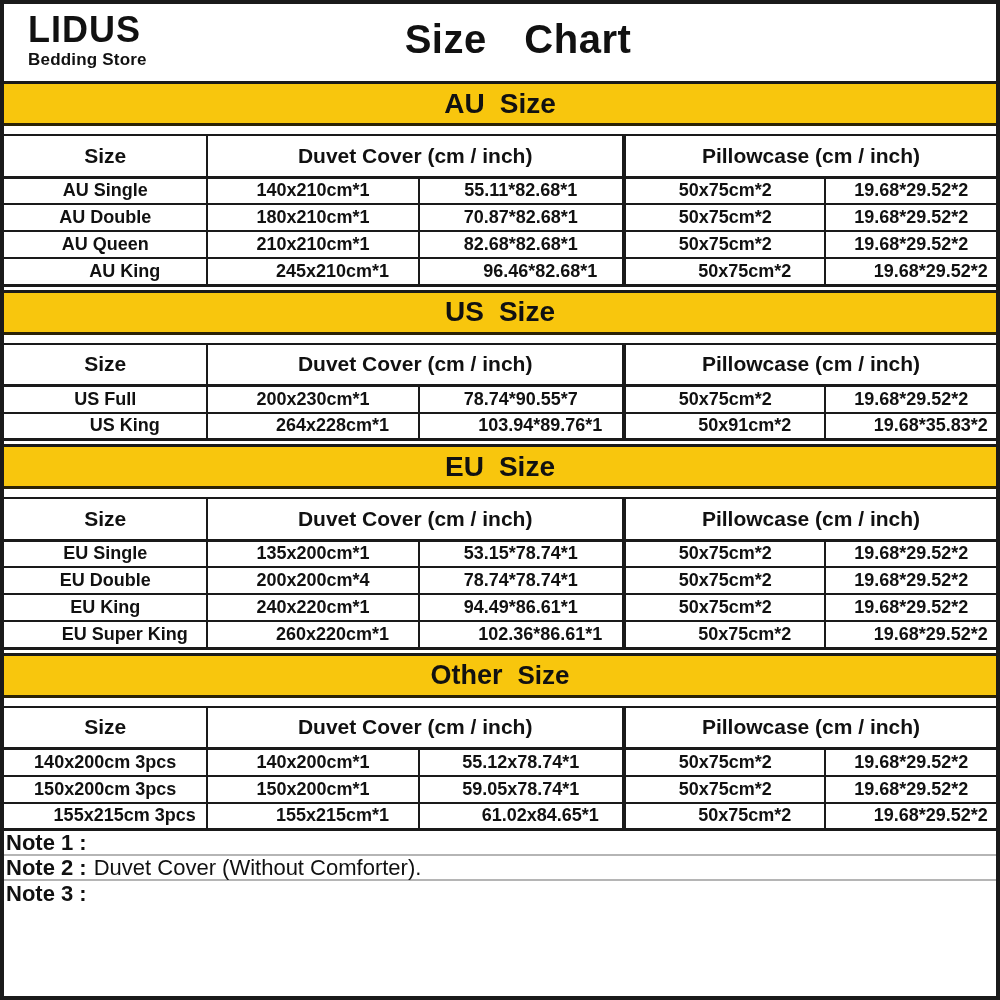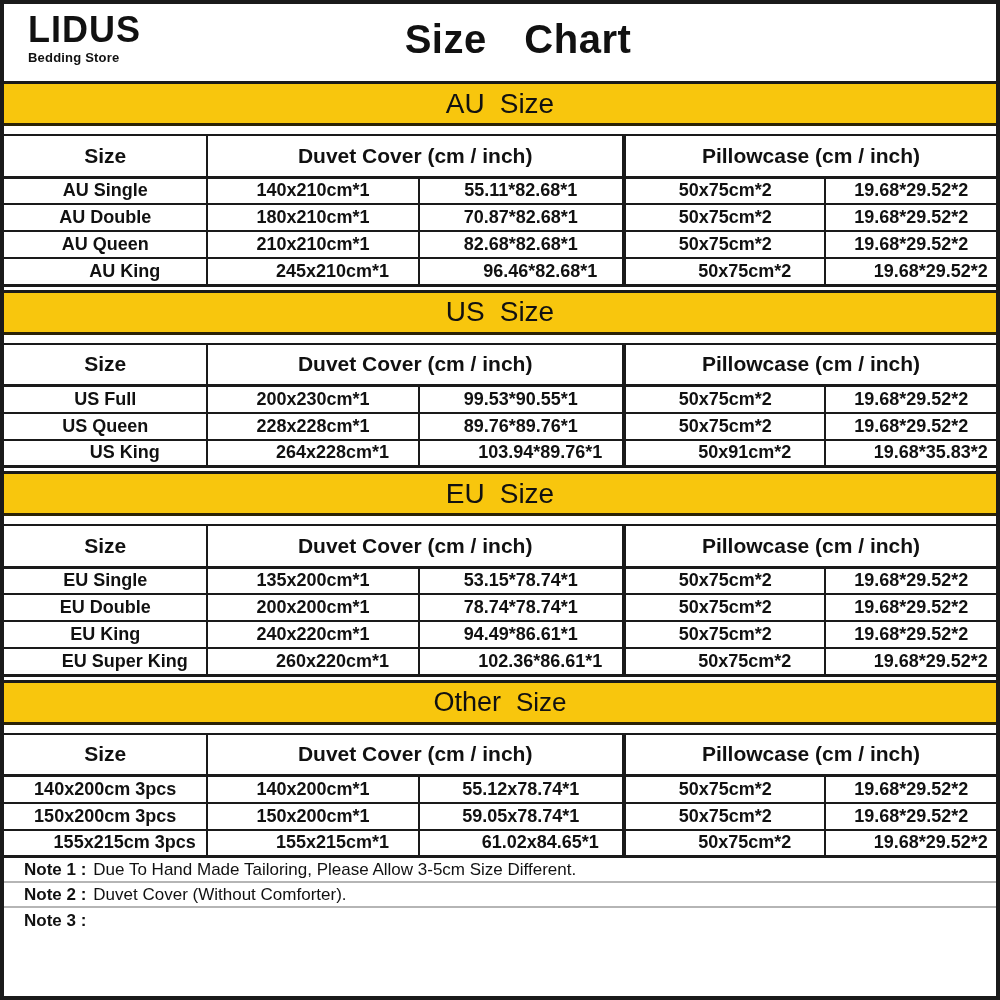--- a/index.html
+++ b/index.html
@@ -24,21 +24,21 @@
     background: #fff;
   }
   .logo { position: absolute; left: 24px; top: 7px; }
   .logo-main {
     font-size: 36px;
     font-weight: bold;
     letter-spacing: 1px;
     line-height: 1.05;
   }
   .logo-sub {
-    font-size: 13px;
+    font-size: 17px;
     font-weight: bold;
     margin-top: 1px;
     letter-spacing: 0.2px;
   }
   .title {
     position: absolute;
     left: 8px; right: 0; top: 13px;
     text-align: center;
     font-size: 40px;
     font-weight: bold;
@@ -52,21 +52,21 @@
     height: 45px;
     margin: 3px 0 8px 0;
     background: var(--accent, #F8C60D);
     border-top: 3px solid #1a1a1a;
     border-bottom: 3px solid #2b2306;
     display: flex;
     align-items: center;
     justify-content: center;
     gap: 15px;
   }
-  .band-main, .band-sub { font-weight: normal; font-size: 28px; line-height: 1; }
+  .band-main, .band-sub { font-weight: bold; font-size: 28px; line-height: 1; }
   .band-other .band-main { font-size: 27px; }
   .band-other .band-sub  { font-size: 26px; }
 
   
   table.size-table {
     width: 100%;
     border-collapse: collapse;
     table-layout: fixed;
   }
   table.size-table th, table.size-table td {
@@ -97,22 +97,22 @@
   table.size-table th.col-pillow { border-left-width: 4px; }
   table.size-table td.cell-pillow-cm { border-left-width: 4px; }
   table.size-table tbody tr:last-child td { border-bottom-width: 3px; padding-left: 39px; }
 
   
   .notes { background: #fff; }
   .note-row {
     display: flex;
     align-items: center;
     height: 25px;
-    padding-left: 20px;
-    font-size: 17px;
+    padding-left: 2px;
+    font-size: 22px;
     border-bottom: 2px solid #b5b5b5;
   }
   .note-row:last-child { border-bottom: 0; gap: 48px; }
   .note-label { font-weight: bold; margin-right: 7px; white-space: nowrap; }
   .note-text  { font-weight: normal; white-space: nowrap; }
 </style>
 </head>
 <body>
 
 <div class="page">
@@ -192,28 +192,21 @@
           <tr>
             <th class="col-size">Size</th>
             <th class="col-duvet" colspan="2">Duvet Cover (cm / inch)</th>
             <th class="col-pillow" colspan="2">Pillowcase (cm / inch)</th>
           </tr>
         </thead>
         <tbody>
           <tr>
             <td class="cell-size">US Full</td>
             <td class="cell-duvet-cm">200x230cm*1</td>
-            <td class="cell-duvet-inch">99.53*90.55*1</td>
-            <td class="cell-pillow-cm">50x75cm*2</td>
-            <td class="cell-pillow-inch">19.68*29.52*2</td>
-          </tr>
-          <tr>
-            <td class="cell-size">US Queen</td>
-            <td class="cell-duvet-cm">228x228cm*1</td>
-            <td class="cell-duvet-inch">89.76*89.76*1</td>
+            <td class="cell-duvet-inch">78.74*90.55*7</td>
             <td class="cell-pillow-cm">50x75cm*2</td>
             <td class="cell-pillow-inch">19.68*29.52*2</td>
           </tr>
           <tr>
             <td class="cell-size">US King</td>
             <td class="cell-duvet-cm">264x228cm*1</td>
             <td class="cell-duvet-inch">103.94*89.76*1</td>
             <td class="cell-pillow-cm">50x91cm*2</td>
             <td class="cell-pillow-inch">19.68*35.83*2</td>
           </tr>
@@ -241,21 +234,21 @@
         <tbody>
           <tr>
             <td class="cell-size">EU Single</td>
             <td class="cell-duvet-cm">135x200cm*1</td>
             <td class="cell-duvet-inch">53.15*78.74*1</td>
             <td class="cell-pillow-cm">50x75cm*2</td>
             <td class="cell-pillow-inch">19.68*29.52*2</td>
           </tr>
           <tr>
             <td class="cell-size">EU Double</td>
-            <td class="cell-duvet-cm">200x200cm*1</td>
+            <td class="cell-duvet-cm">200x200cm*4</td>
             <td class="cell-duvet-inch">78.74*78.74*1</td>
             <td class="cell-pillow-cm">50x75cm*2</td>
             <td class="cell-pillow-inch">19.68*29.52*2</td>
           </tr>
           <tr>
             <td class="cell-size">EU King</td>
             <td class="cell-duvet-cm">240x220cm*1</td>
             <td class="cell-duvet-inch">94.49*86.61*1</td>
             <td class="cell-pillow-cm">50x75cm*2</td>
             <td class="cell-pillow-inch">19.68*29.52*2</td>
@@ -310,21 +303,20 @@
             <td class="cell-pillow-cm">50x75cm*2</td>
             <td class="cell-pillow-inch">19.68*29.52*2</td>
           </tr>
         </tbody>
       </table>
     </main>
 
   <footer id="notes" class="notes">
       <div class="note-row">
         <span class="note-label">Note 1 :</span>
-        <span class="note-text">Due To Hand Made Tailoring, Please Allow 3-5cm Size Different.</span>
       </div>
       <div class="note-row">
         <span class="note-label">Note 2 :</span>
         <span class="note-text">Duvet Cover (Without Comforter).</span>
       </div>
       <div class="note-row">
         <span class="note-label">Note 3 :</span>
       </div>
     </footer>
 

